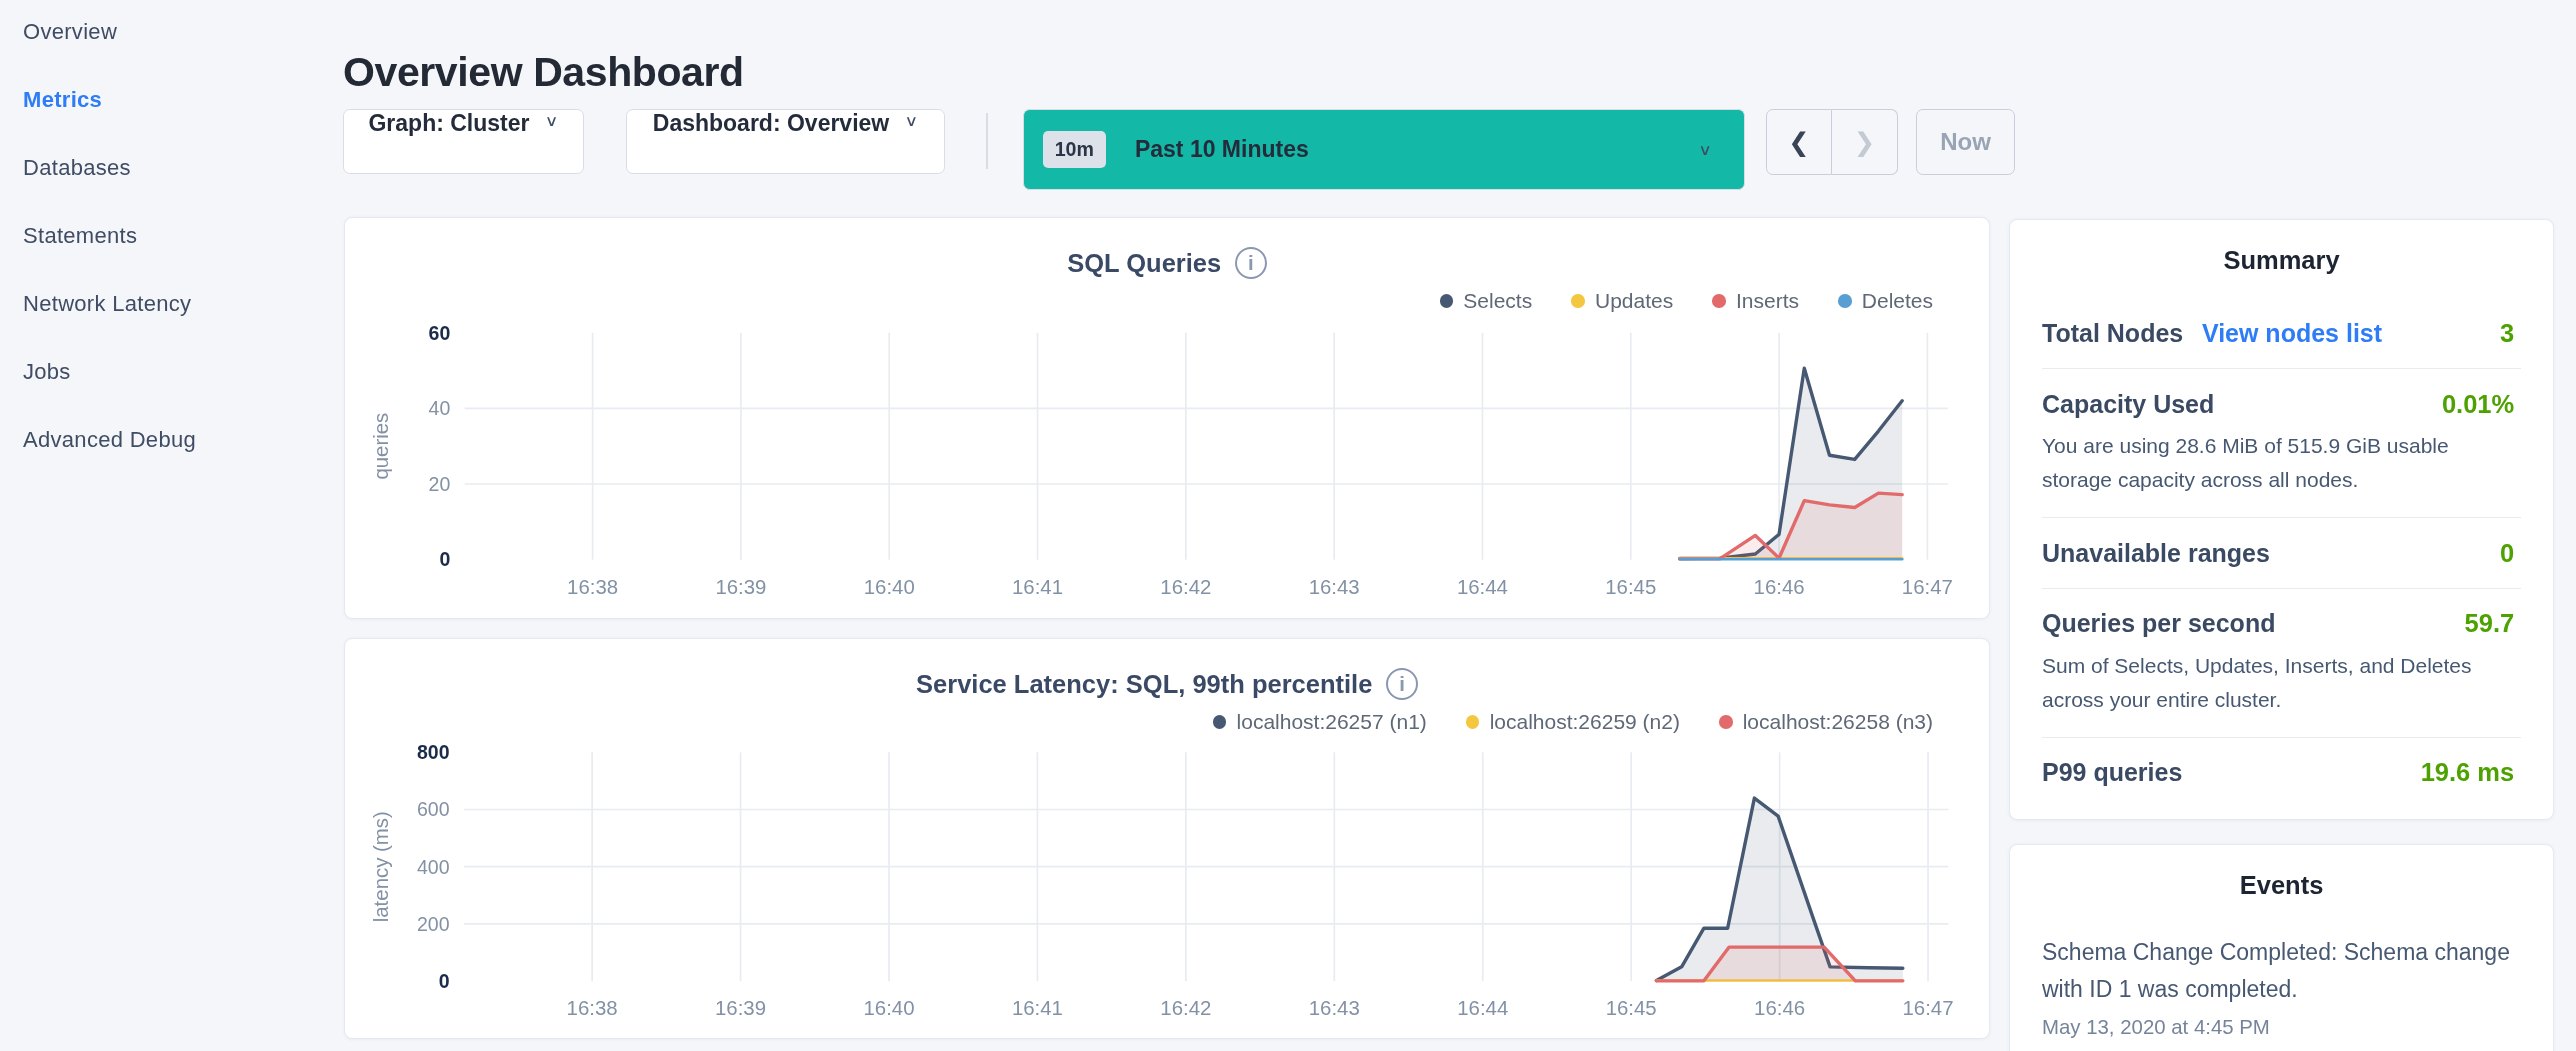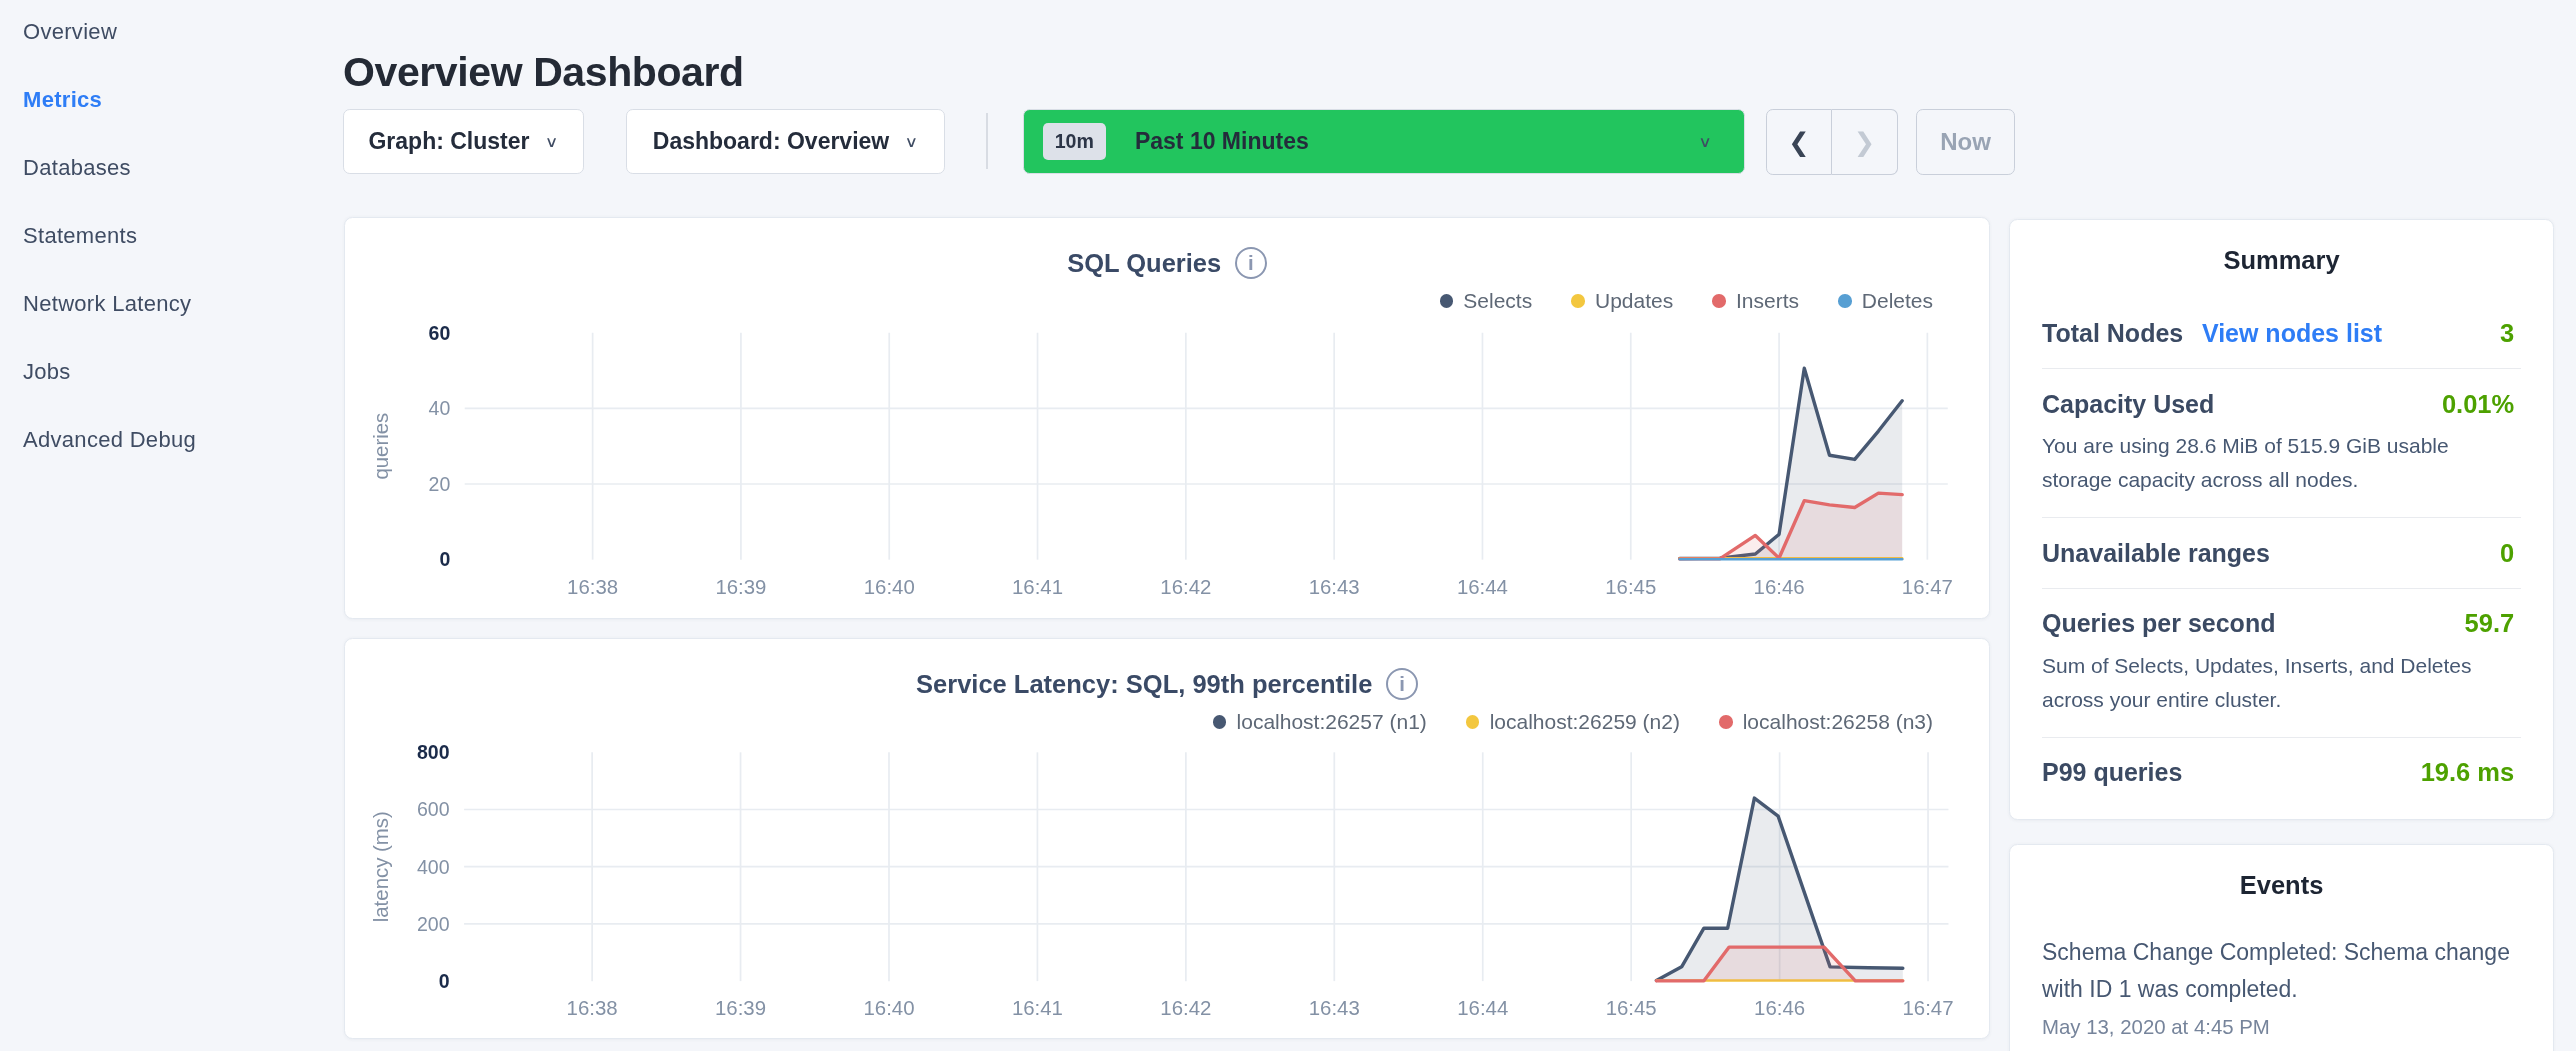--- a/index.html
+++ b/index.html
@@ -7,25 +7,25 @@
   #page{position:relative;width:2576px;height:1051px;overflow:hidden;background:#f4f6fa;}
 
   
   .sidebar{position:absolute;left:23px;top:0;width:289px;padding-top:20.4px;display:flex;flex-direction:column;row-gap:45px;}
   .nav-item{font-size:22px;line-height:23px;color:#3f4c63;cursor:pointer;letter-spacing:0.3px;}
   .nav-item.active{color:#2e7df6;font-weight:700;}
 
   
   .page-title{position:absolute;left:343px;top:22px;font-size:41px;font-weight:600;color:#242a35;letter-spacing:-0.4px;}
   .btn{position:absolute;top:109px;height:65px;background:#fff;border:1.7px solid #d9dee6;border-radius:6.8px;
-       display:flex;align-items:center;justify-content:center;gap:15.3px;box-sizing:border-box;cursor:pointer;}
+       display:flex;align-items:flex-start;justify-content:center;gap:15.3px;box-sizing:border-box;cursor:pointer;}
   .btn .lbl{font-size:23px;font-weight:700;color:#242c3b;}
   .chev{font-size:18.7px;color:#3f4c63;transform:scaleY(.8);}
   .vdivider{position:absolute;left:986px;top:113px;width:1.7px;height:56px;background:#d8dce3;}
-  .timebox{position:absolute;left:1023px;top:109px;width:722px;height:65px;background:#22c55e;border:1.7px solid #d9dee6;
+  .timebox{position:absolute;left:1023px;top:109px;width:722px;height:81px;background:#14b8a6;border:1.7px solid #d9dee6;
            border-radius:6.8px;display:flex;align-items:center;box-sizing:border-box;cursor:pointer;}
   .timebadge{margin-left:18.7px;background:#dde1e9;border-radius:5.1px;padding:6.8px 12px;font-size:19.6px;font-weight:700;color:#2c3547;}
   .timelabel{margin-left:29px;font-size:23px;font-weight:700;color:#242c3b;}
   .timebox .chev{position:absolute;right:32px;}
   .pager{position:absolute;left:1766px;top:109px;height:66px;display:flex;}
   .pager .pbtn{width:66px;height:66px;border:1.7px solid #c9cfda;background:transparent;display:flex;align-items:center;
                justify-content:center;box-sizing:border-box;cursor:pointer;font-size:25.5px;font-weight:700;}
   .pager .pbtn:first-child{border-radius:6.8px 0 0 6.8px;color:#394455;}
   .pager .pbtn:last-child{border-radius:0 6.8px 6.8px 0;border-left:none;color:#c3cad4;}
   .nowbtn{position:absolute;left:1916px;top:109px;width:99px;height:66px;border:1.7px solid #c9cfda;border-radius:6.8px;

